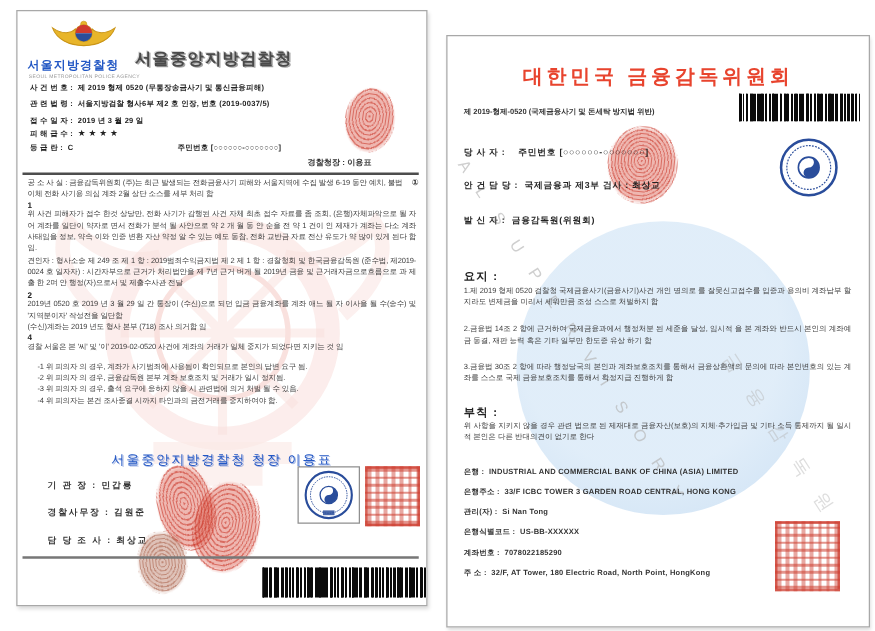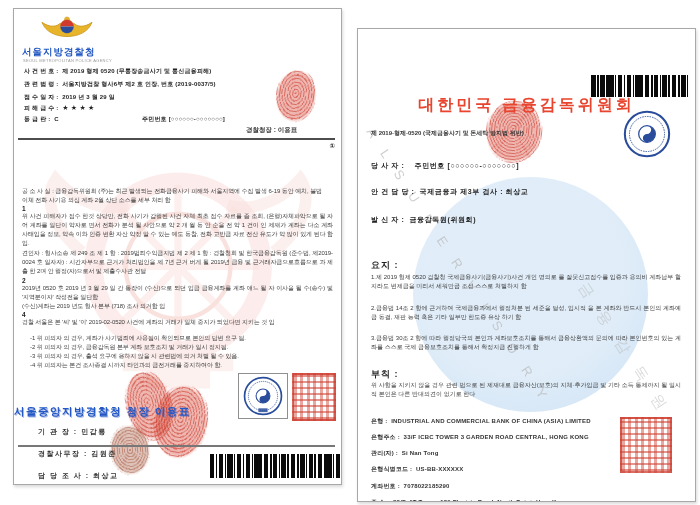--- a/index.html
+++ b/index.html
@@ -20,21 +20,21 @@
     font-size:13px;font-weight:bold;color:#4a4a4a;letter-spacing:1px;
     text-shadow:1.2px .9px 0 rgba(90,90,90,.55), -0.8px -0.5px 0 rgba(130,130,130,.35);
     filter:blur(.3px);
   }
   .fieldline{font-size:6px;font-weight:bold;color:#222;line-height:1.1;letter-spacing:.2px;white-space:nowrap;}
   .chief-line{font-size:6.5px;font-weight:bold;color:#333;}
   .rule{background:#4d4d4d;}
   .bodytxt{font-size:6px;line-height:1.5;color:#3c3c3c;text-align:justify;letter-spacing:-.1px;}
   .marker{font-size:6.5px;font-weight:bold;color:#222;}
   .closing-title{
-    font-size:10.5px;font-weight:bold;color:#2257c4;letter-spacing:1.5px;text-align:left;width:100%;
+    font-size:10.5px;font-weight:normal;color:#2257c4;letter-spacing:1.5px;text-align:center;width:100%;
     text-shadow:1px .8px 0 rgba(60,100,200,.45);filter:blur(.25px);
   }
   .sigline{font-size:7px;font-weight:bold;color:#333;letter-spacing:1.5px;white-space:nowrap;}
   .fp{position:absolute;border-radius:50% 48% 52% 50%;
       background:
         repeating-radial-gradient(ellipse at 48% 45%, rgba(201,52,38,.58) 0 .8px, rgba(255,255,255,0) .8px 2.6px),
         radial-gradient(ellipse at 50% 50%, rgba(214,74,58,.40) 0 62%, rgba(255,255,255,0) 72%);
       filter:blur(.45px);}
   .fp.brown{background:
         repeating-radial-gradient(ellipse at 50% 50%, rgba(160,80,55,.5) 0 .8px, rgba(255,255,255,0) .8px 2.5px),
@@ -54,21 +54,21 @@
   .fsc-title{font-size:16px;font-weight:bold;color:#e8442e;letter-spacing:3px;text-align:center;width:100%;filter:blur(.2px);}
   .case-line{font-size:6px;font-weight:bold;color:#333;}
   .rfield{font-size:7px;font-weight:bold;color:#222;letter-spacing:.6px;white-space:nowrap;}
   .sec-head{font-size:9px;font-weight:bold;color:#222;letter-spacing:1px;}
   .rbody{font-size:6px;line-height:1.55;color:#3c3c3c;text-align:justify;}
   .bankline{font-size:6px;color:#333;font-weight:bold;letter-spacing:.2px;white-space:nowrap;}
   .diag{color:#b5b5b5;font-size:13px;letter-spacing:7px;transform:rotate(57deg);transform-origin:left top;opacity:.65;white-space:nowrap;}
   .blue-circle-wm{border-radius:50%;
     background:radial-gradient(circle at 45% 40%, rgba(210,229,246,.9) 0 55%, rgba(184,213,240,.75) 75%, rgba(255,255,255,0) 76%);
     opacity:.75;}
-  .z1{z-index:2;margin-top:44px;}
+  .z1{z-index:2;}
 </style>
 </head>
 <body>
 
 <div class="doc" id="doc-left">
 
   <svg class="abs wm" style="left:18px;top:138px;width:292px;height:262px;opacity:.32;" viewBox="0 0 200 180">
     <g stroke="#eda49a" fill="none">
       <circle cx="100" cy="82" r="58" stroke-width="13" opacity=".6"></circle>
       <circle cx="100" cy="82" r="36" stroke-width="3"></circle>
@@ -81,20 +81,21 @@
 
   <svg class="abs" style="left:26px;top:5px;width:54px;height:30px;" viewBox="0 0 64 36">
     <path d="M32 27 C18 27 6 21 2 10 C12 17 20 15 24 11 C26 17 30 17 32 13 C34 17 38 17 40 11 C44 15 52 17 62 10 C58 21 46 27 32 27 Z" fill="#e8b52a" stroke="#c99417" stroke-width="1"></path>
     <circle cx="32" cy="6.5" r="3" fill="#e8b52a" stroke="#c99417" stroke-width=".6"></circle>
     <circle cx="32" cy="15" r="8" fill="#fff" stroke="#c99417" stroke-width="1"></circle>
     <path d="M24 15 a8 8 0 0 1 16 0 Z" fill="#d03a2e"></path>
     <path d="M24 15 a8 8 0 0 0 16 0 Z" fill="#2a4d9b"></path>
   </svg>
   <div class="abs agency-name scan" style="left:8px;top:37px;">서울지방경찰청</div>
   <div class="abs agency-caption" style="left:9px;top:49px;">SEOUL METROPOLITAN POLICE AGENCY</div>
+  <div class="abs ghost-title" style="left:94px;top:29px;">서울중앙지방검찰청</div>
 
   <div class="abs fieldline scan" style="left:10px;top:59px;">
     <span>사 건 번 호 :</span>&nbsp;&nbsp;<span>제 2019 형제 0520 (무통장송금사기 및 통신금융피해)</span>
   </div>
   <div class="abs fieldline scan" style="left:10px;top:72px;">
     <span>관 련 법 령 :</span>&nbsp;&nbsp;<span>서울지방검찰 형사6부 제2 호 인장, 번호 (2019-0037/5)</span>
   </div>
   <div class="abs fieldline scan" style="left:10px;top:85px;">
     <span>접 수 일 자 :</span>&nbsp;&nbsp;<span>2019 년 3 월 29 일</span>
   </div>

